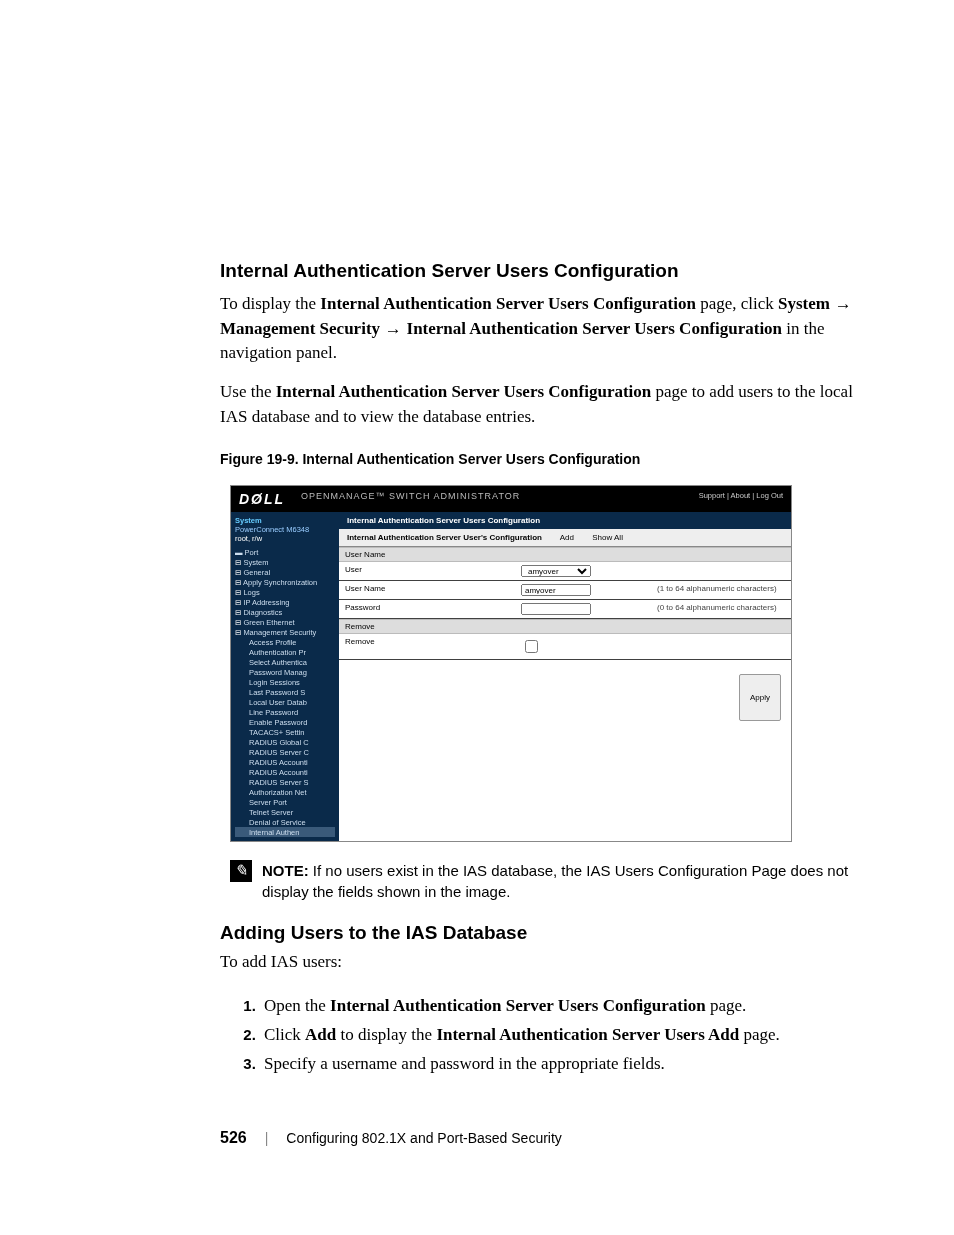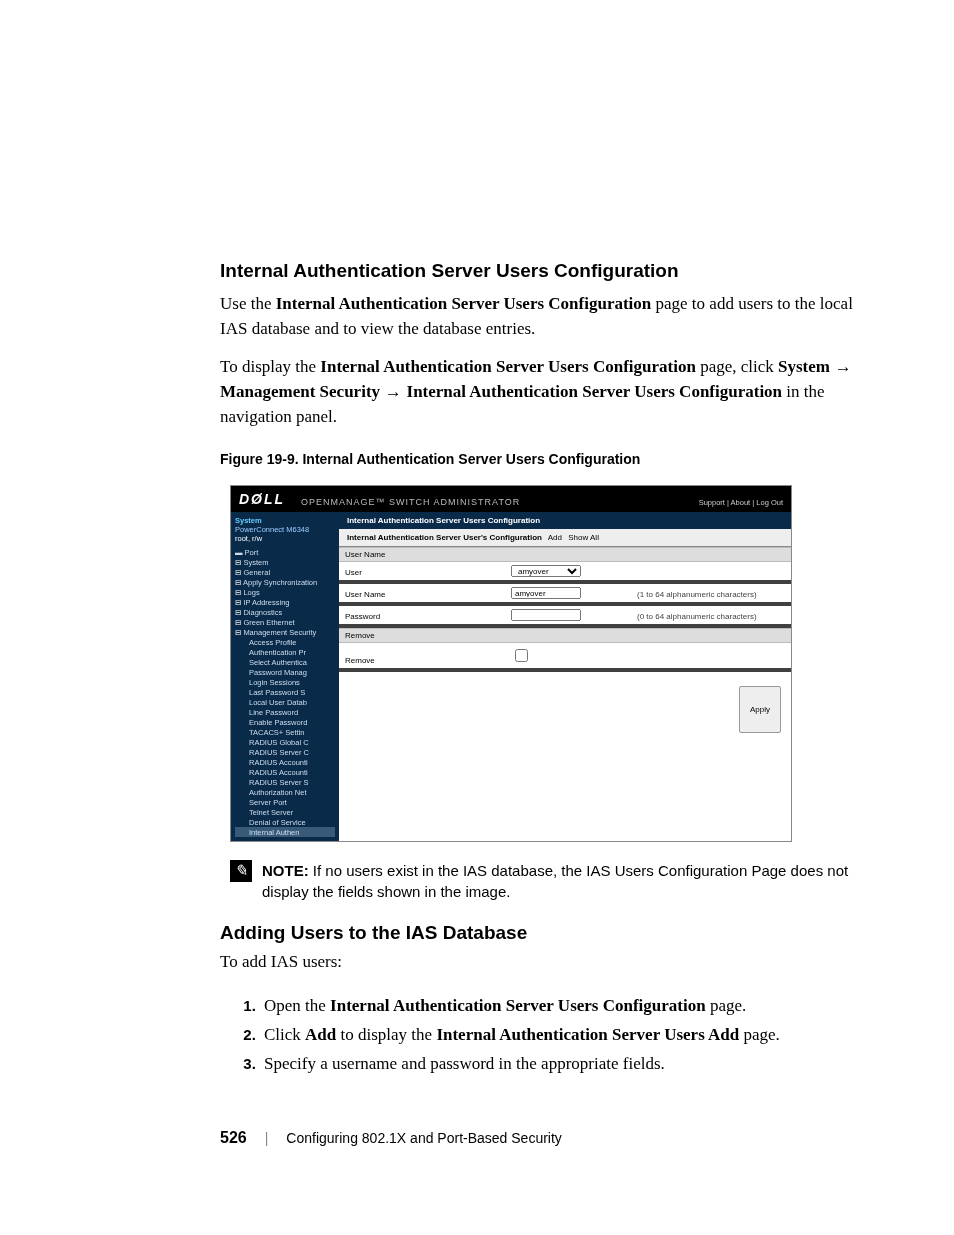--- a/index.html
+++ b/index.html
@@ -47,21 +47,21 @@
     background: #fff;
     font-family: Arial, Helvetica, sans-serif;
     font-size: 8.5px;
     color: #000;
     margin-bottom: 18px;
   }
   .ss-topbar {
     background: #000;
     color: #fff;
     display: flex;
-    align-items: flex-end;
+    align-items: flex-start;
     padding: 5px 8px;
   }
   .ss-logo { font-weight: bold; font-size: 14px; letter-spacing: 2px; font-style: italic;}
   .ss-brand { font-size: 9px; letter-spacing: 1px; margin-left: 16px; color:#bbb; flex:1;}
   .ss-toplinks { font-size: 7.5px; color: #ccc; }
   .ss-main { display: flex; background: #0a2a4a; }
   .ss-sidebar {
     width: 100px;
     background: #0a2a4a;
     color: #fff;
@@ -91,21 +91,21 @@
     font-weight: bold;
     font-size: 8px;
     padding: 4px 8px;
   }
   .ss-tabs {
     background: #eee;
     padding: 4px 8px;
     font-size: 8px;
     border-bottom: 1px solid #888;
   }
-  .ss-tabs span { margin-right: 4px; }
+  .ss-tabs span { margin-right: 16px; }
   .ss-tabs .active { font-weight: bold; }
   .ss-detail-head {
     display: flex;
     align-items: center;
     padding: 6px 8px;
     font-size: 11px;
     color: #333;
   }
   .ss-detail-head .icons { margin-left: auto; display:flex; gap:4px;}
   .ss-detail-head .ic { width:14px; height:14px; border:1px solid #aaa; border-radius:7px; display:flex; align-items:center; justify-content:center; font-size:8px; background:#f4f4f4;}
@@ -113,23 +113,23 @@
     background: #ddd;
     padding: 2px 6px;
     font-size: 8px;
     border-top:1px solid #bbb;
     border-bottom:1px solid #bbb;
   }
   .ss-row {
     display: flex;
     padding: 3px 6px;
     font-size: 8px;
-    border-bottom: 4px solid #404040;
-    align-items: flex-end;
-    gap: 6px;
+    border-bottom: 1px solid #404040;
+    align-items: flex-start;
+    gap: 16px;
   }
   .ss-row .lbl { width: 160px; }
   .ss-row .ctl { width: 120px; }
   .ss-row .hint { color:#444; }
   .ss-row select, .ss-row input[type=text], .ss-row input[type=password] {
     font-size: 8px; width: 70px; height:12px; box-sizing:border-box; padding:0 2px;
   }
   .ss-apply { text-align: right; padding: 14px 10px 10px 0; }
   .ss-apply button {
     font-size: 8px; padding: 18px 10px; background:#eee; border:1px solid #999; border-radius:2px;
@@ -175,25 +175,25 @@
   .footer .sep { color:#888; margin-right:18px;}
 </style>
 </head>
 <body>
 
 <div class="page">
 
   <div class="section-heading">Internal Authentication Server Users Configuration</div>
 
   <div class="body-text">
+    <span>To display the </span><span class="bold">Internal Authentication Server Users Configuration</span><span> page, click </span><span class="bold">System</span><span class="arrow"> → </span><span class="bold">Management Security</span><span class="arrow"> → </span><span class="bold">Internal Authentication Server Users Configuration</span><span> in the navigation panel.</span>
+  </div>
+
+  <div class="body-text">
     <span>Use the </span><span class="bold">Internal Authentication Server Users Configuration</span><span> page to add users to the local IAS database and to view the database entries.</span>
-  </div>
-
-  <div class="body-text">
-    <span>To display the </span><span class="bold">Internal Authentication Server Users Configuration</span><span> page, click </span><span class="bold">System</span><span class="arrow"> → </span><span class="bold">Management Security</span><span class="arrow"> → </span><span class="bold">Internal Authentication Server Users Configuration</span><span> in the navigation panel.</span>
   </div>
 
   <div class="figure-caption">Figure 19-9.   Internal Authentication Server Users Configuration</div>
 
   <div class="screenshot">
     <div class="ss-topbar">
       <span class="ss-logo">DØLL</span>
       <span class="ss-brand">OPENMANAGE™ SWITCH ADMINISTRATOR</span>
       <span class="ss-toplinks">Support | About | Log Out</span>
     </div>

